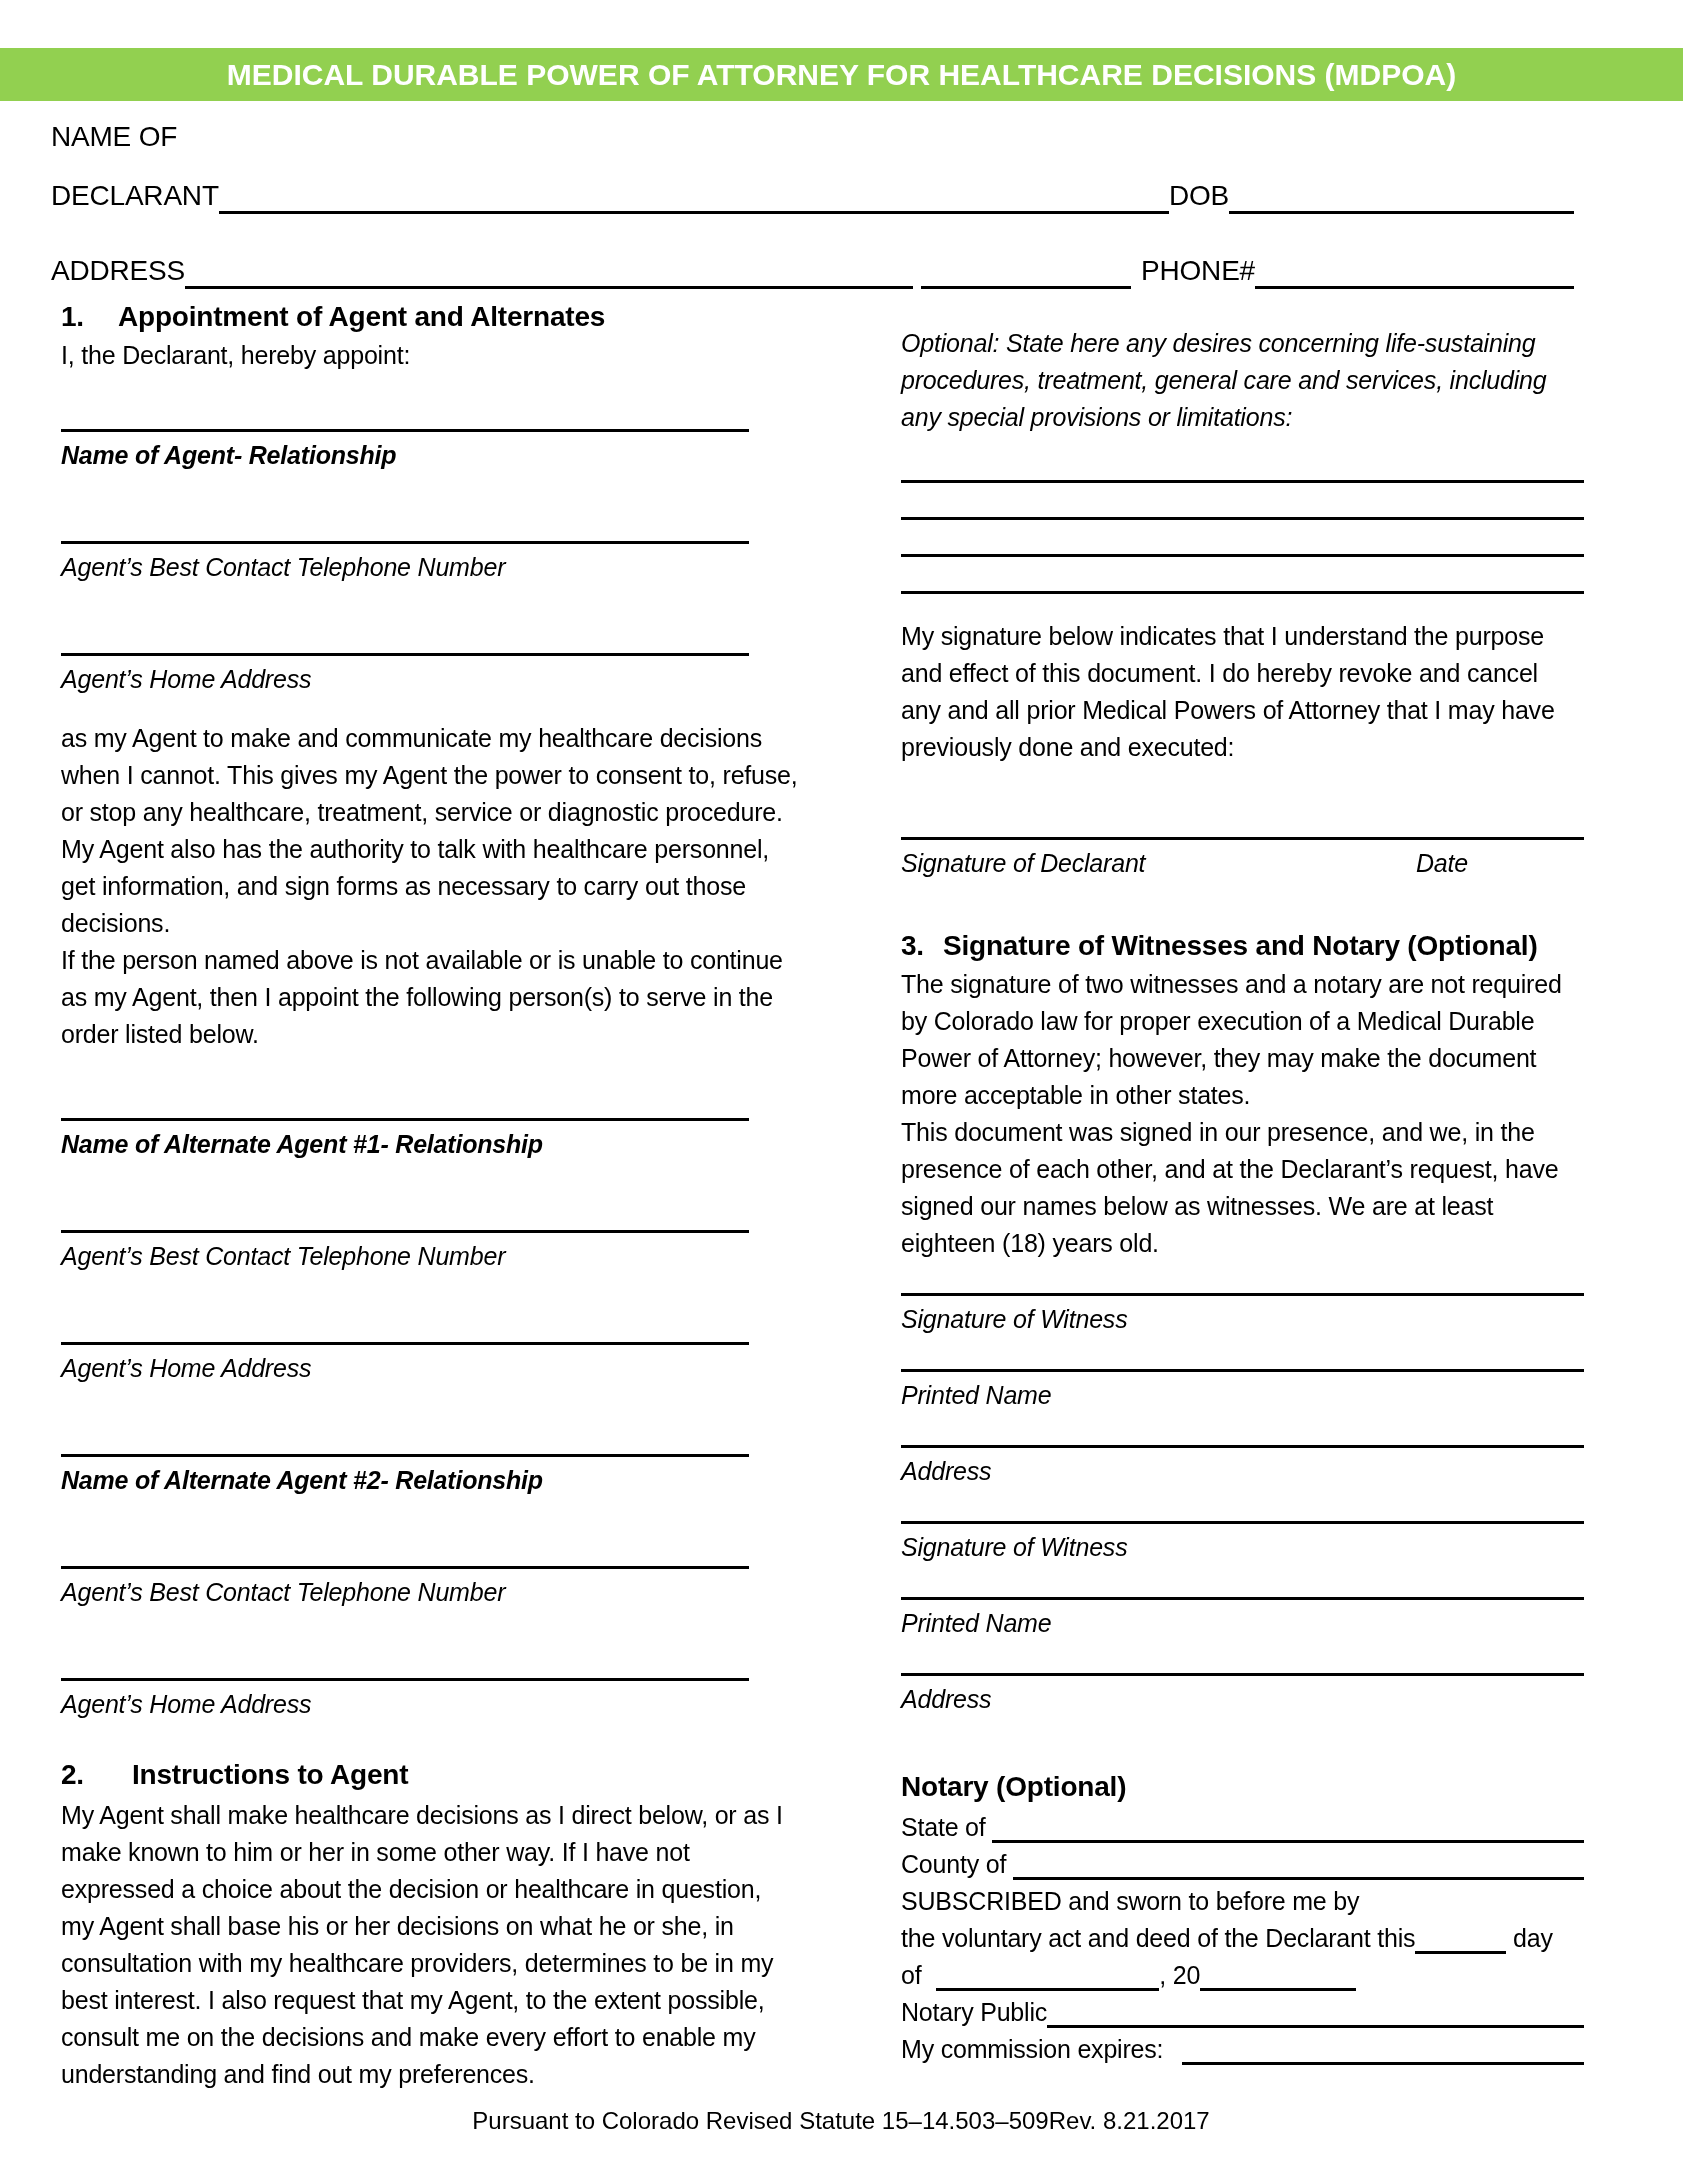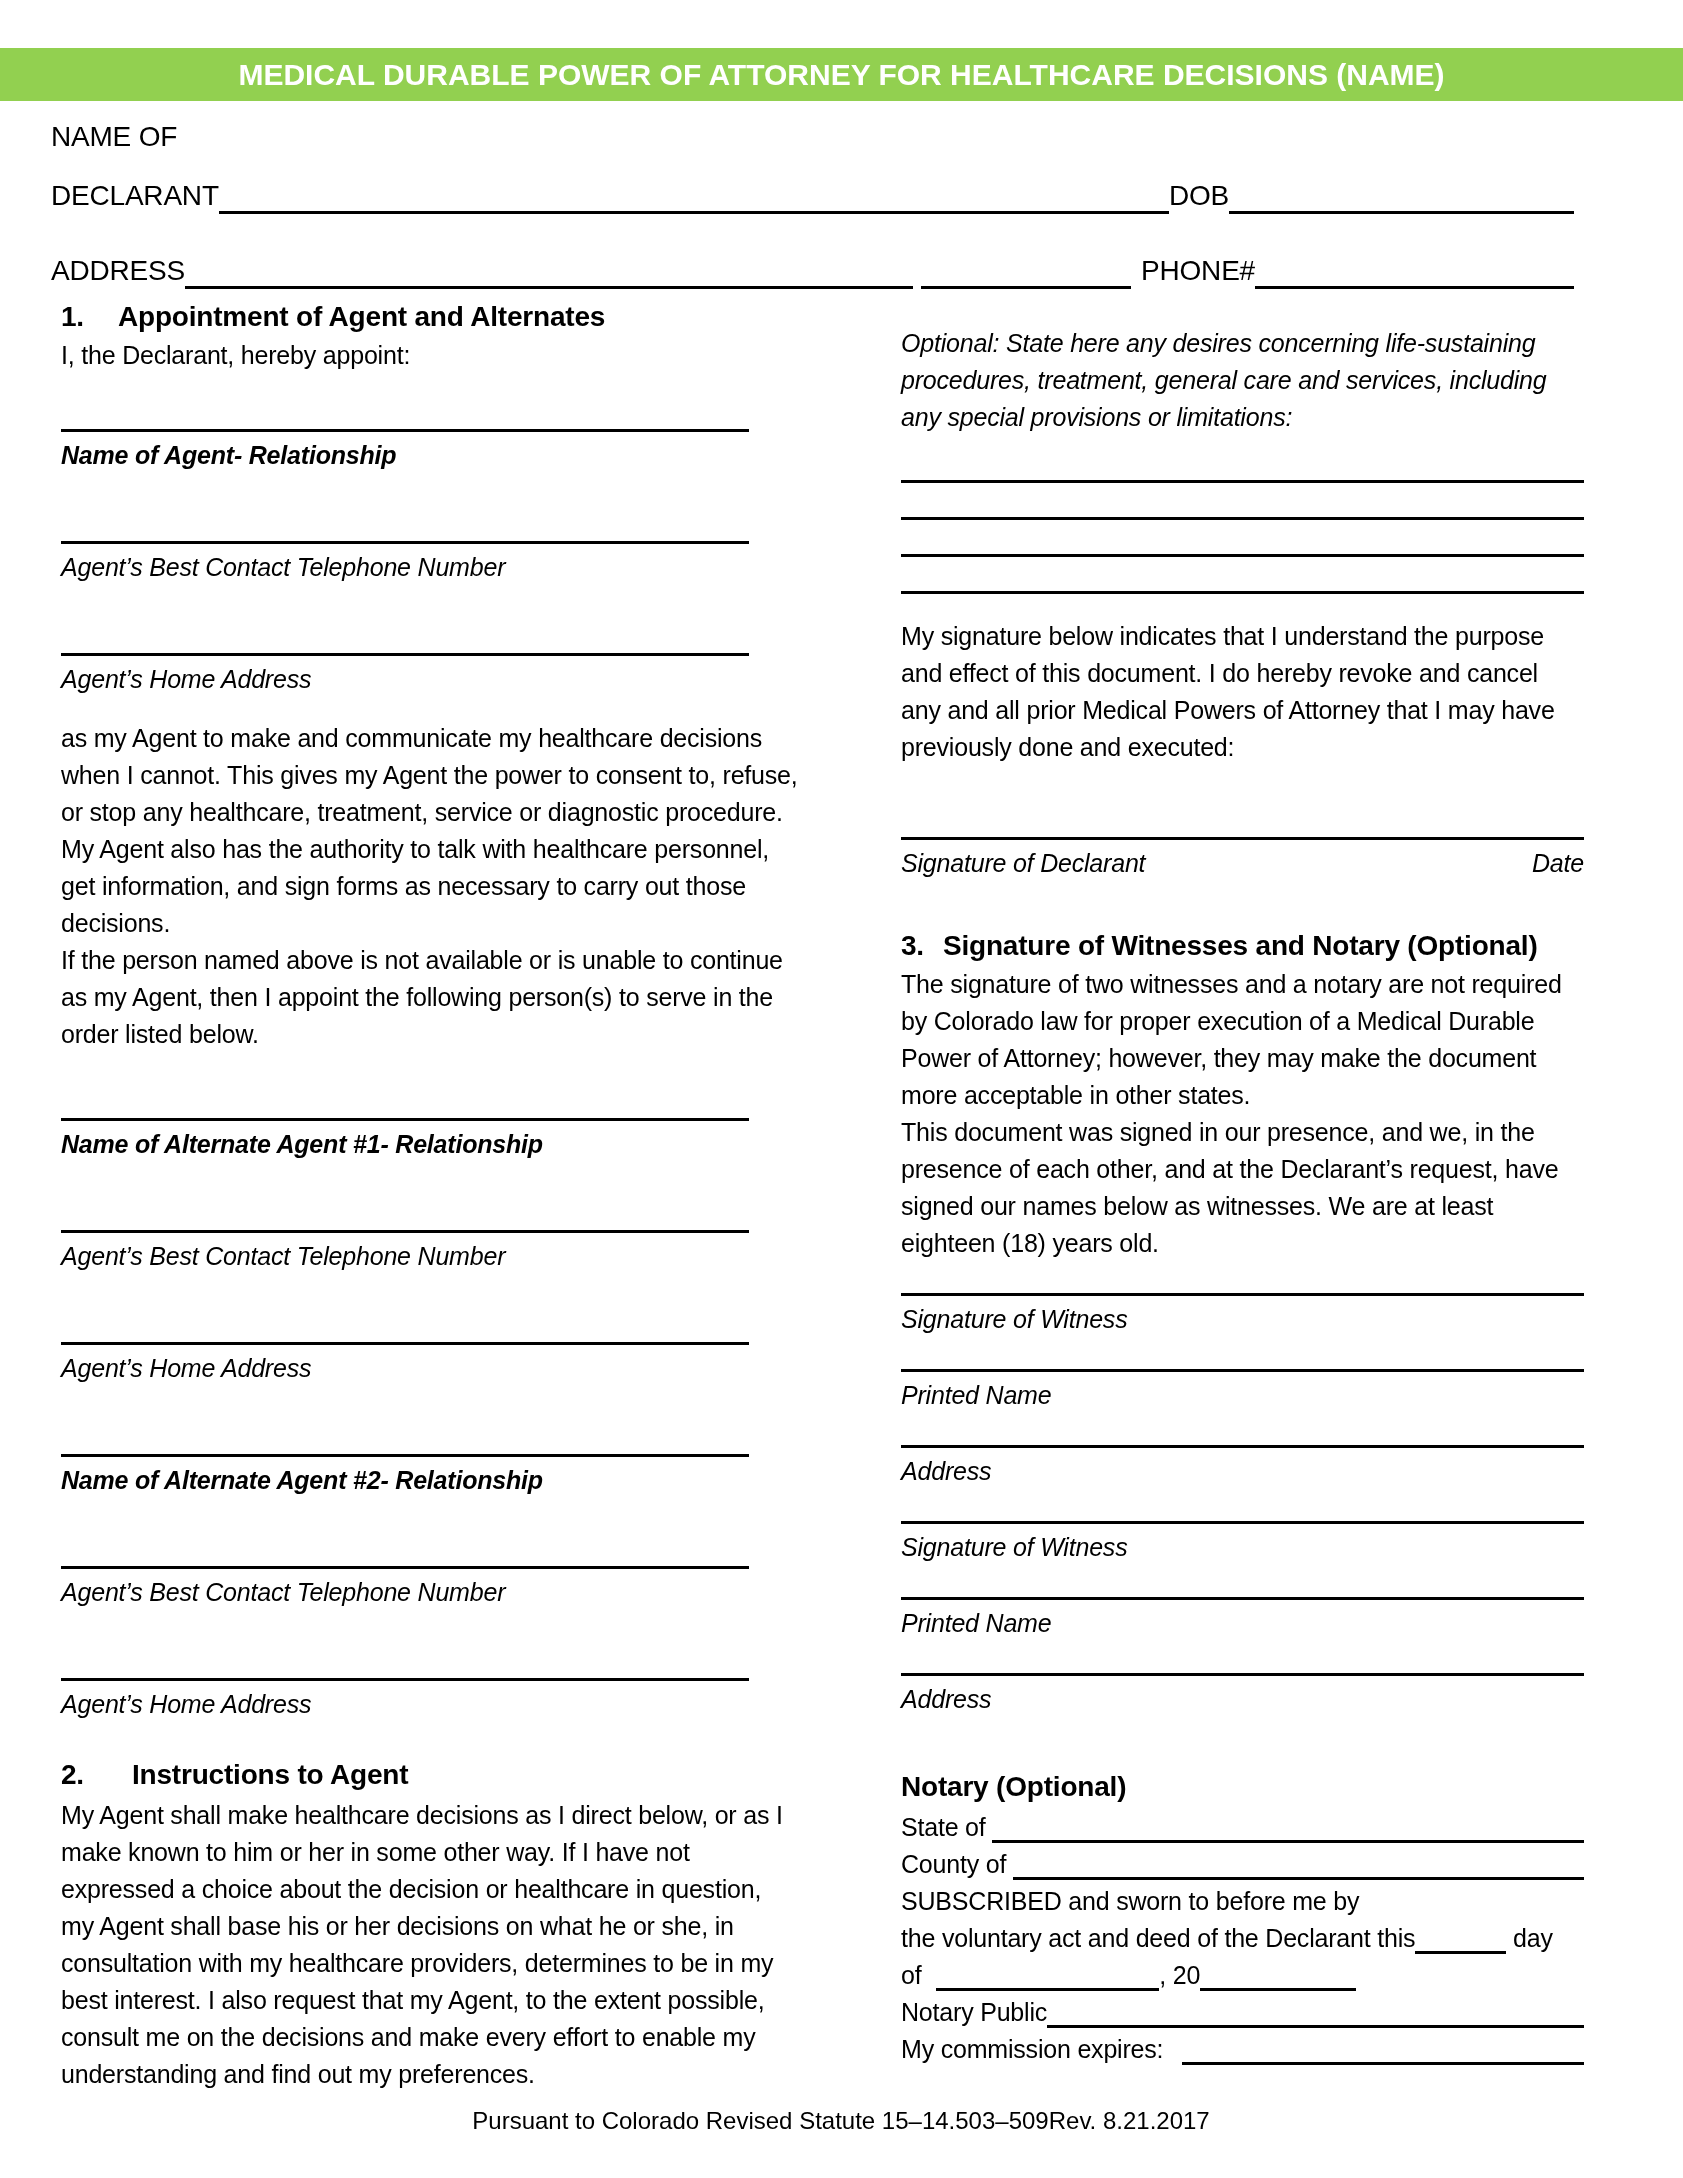--- a/index.html
+++ b/index.html
@@ -48,21 +48,21 @@
   .field-first{margin-top:55px;}
   .para-after-fields{margin-top:22px;}
   .field-after-para{margin-top:65px;}
   .h2-heading{margin-top:32px;}
   .sec2-para{margin-top:2px;}
   
   .blankline{border-bottom:3px solid #000;height:34px;width:683px;}
   .blankline.first{margin-top:10px;}
   .revocation-para{margin-top:24px;}
   .sig-field{margin-top:71px;}
-  .srow{display:flex;justify-content:space-between;}
+  .srow{display:flex;}
   .w520{width:515px;}
   .h3-heading{margin-top:44px;}
   .witness-first{margin-top:34px;}
   .wfield{width:683px;margin-top:31px;}
   .notary-heading{margin-top:50px;line-height:38px;}
   .nrow{display:flex;align-items:flex-end;height:37px;font-size:25px;}
   .nrow .ntext{white-space:pre;padding-bottom:1px;}
   .nline{border-bottom:3px solid #000;height:30px;}
   .nflex{flex:1;}
   .nday{width:91px;}
@@ -74,21 +74,21 @@
     position:absolute;left:61px;top:2107px;width:1560px;
     display:flex;justify-content:center;font-size:24px;letter-spacing:0;
   }
 </style>
 </head>
 <body>
 
 <div class="page">
 
   <div class="titlebar">
-    <div class="title">MEDICAL DURABLE POWER OF ATTORNEY FOR HEALTHCARE DECISIONS (NAME)</div>
+    <div class="title">MEDICAL DURABLE POWER OF ATTORNEY FOR HEALTHCARE DECISIONS (MDPOA)</div>
   </div>
 
   <div class="topfields">
     <div class="lbl">NAME OF</div>
     <div class="frow row-declarant">
       <span class="lbl">DECLARANT</span>
       <span class="wline dline1"></span>
       <span class="lbl">DOB</span>
       <span class="wline dline2"></span>
     </div>

